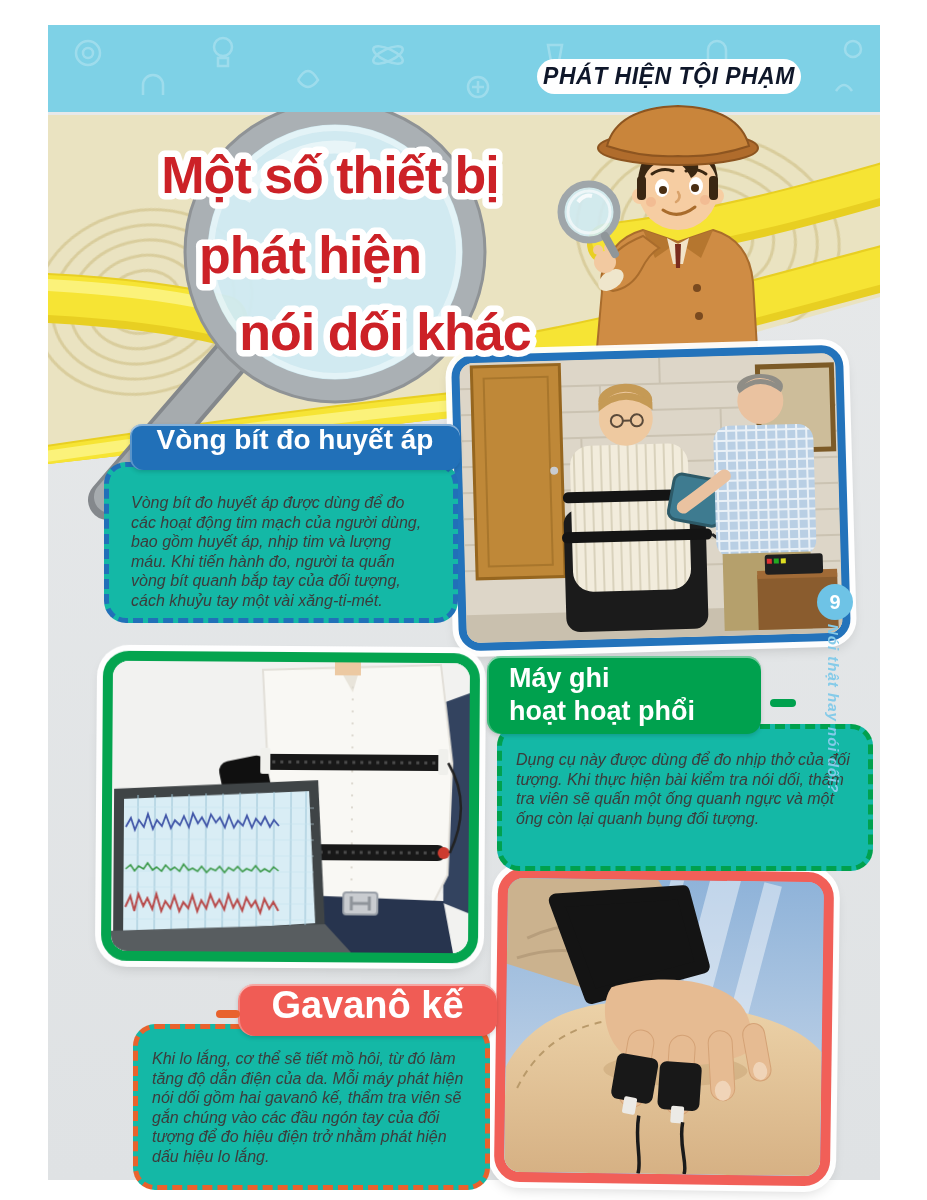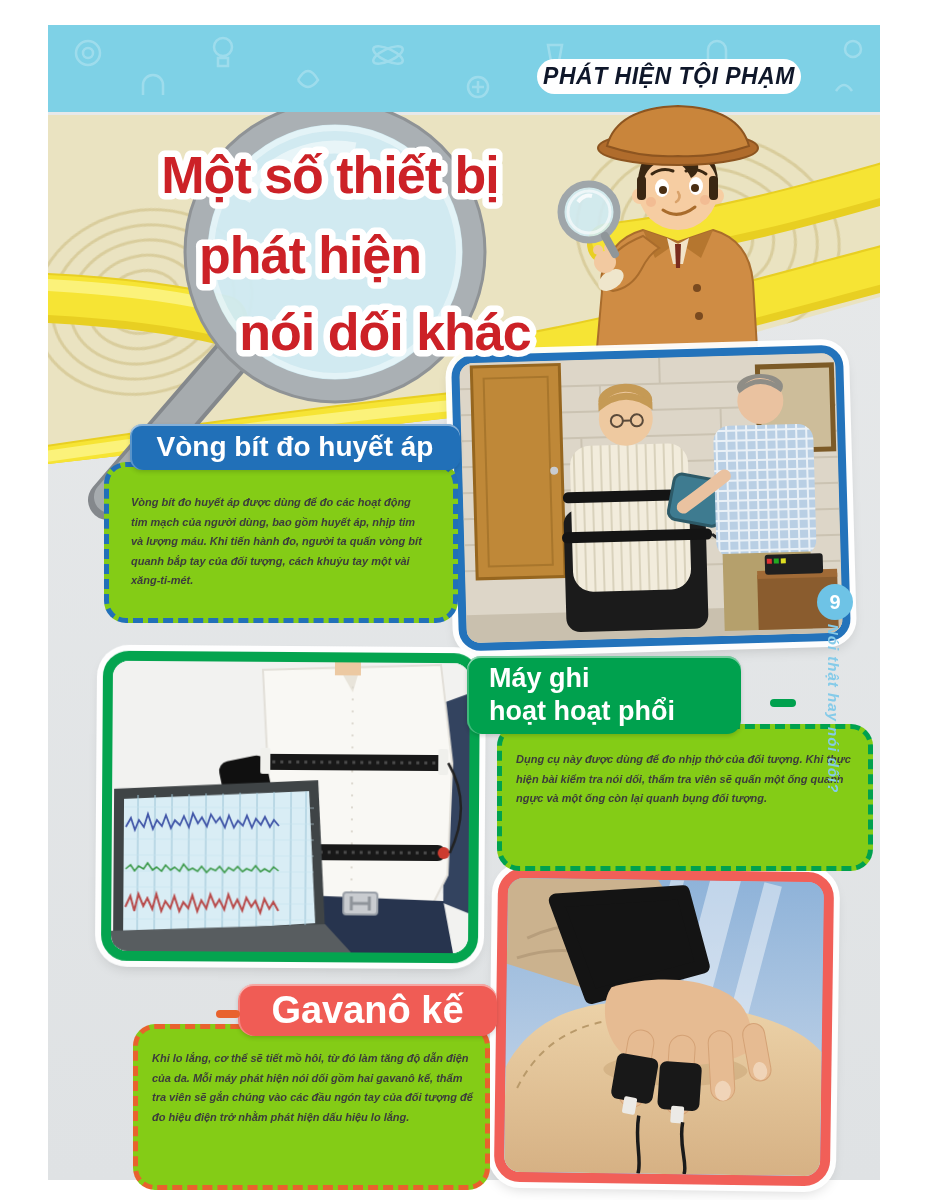--- a/index.html
+++ b/index.html
@@ -23,35 +23,35 @@
   .photo{overflow:hidden;background:#cfc7b8;box-shadow:0 0 0 6px rgba(255,255,255,.95),0 6px 14px rgba(0,0,0,.18);}
   .photo svg{display:block;}
   .photo1{left:455px;top:350px;width:376px;height:280px;border:8px solid #2373bb;border-radius:22px;
           transform:rotate(-1.6deg);z-index:10;}
   .photo2{left:102px;top:652px;width:357px;height:290px;border:10px solid #04a44f;border-radius:26px;
           transform:rotate(.4deg);z-index:10;background:#f4f4f2;}
   .photo3{left:496px;top:870px;width:316px;height:294px;border:10px solid #f15f58;border-radius:26px;
           transform:rotate(.8deg);z-index:10;background:#9db8d8;}
 
   
-  .sec-header{color:#fff;font-weight:bold;z-index:25;display:flex;align-items:center;
+  .sec-header{color:#fff;font-weight:bold;z-index:25;display:flex;
       box-shadow:inset 0 2px 0 rgba(255,255,255,.45),inset 2px 0 0 rgba(255,255,255,.25),0 2px 4px rgba(0,0,0,.15);}
   .h-cuff{left:130px;top:424px;width:330px;height:46px;background:#2170b8;border-radius:12px;
       justify-content:center;font-size:28px;}
-  .h-lung{left:467px;top:656px;width:274px;height:78px;background:#00a14e;border-radius:14px;
+  .h-lung{left:487px;top:656px;width:274px;height:78px;background:#00a14e;border-radius:14px;
       flex-direction:column;align-items:flex-start;justify-content:center;padding-left:22px;box-sizing:border-box;
       font-size:27px;line-height:33px;}
   .h-galvo{left:238px;top:984px;width:259px;height:52px;background:#f05c55;border-radius:16px;
       justify-content:center;font-size:38px;}
 
   .dash-deco{height:8px;border-radius:4px;z-index:26;}
 
   
-  .txt-box{background:#84cc16;border-radius:22px;box-sizing:border-box;z-index:20;
-      font-style:italic;color:#3c3c3c;font-size:11px;line-height:19.5px;font-weight:bold;}
+  .txt-box{background:#14b8a6;border-radius:22px;box-sizing:border-box;z-index:20;
+      font-style:italic;color:#3c3c3c;font-size:16px;line-height:19.5px;}
   .b-cuff{left:104px;top:462px;width:354px;height:161px;border:5px dashed #2170b8;padding:26px 24px 0 22px;}
   .b-lung{left:497px;top:724px;width:376px;height:147px;border:5px dashed #00a14e;padding:21px 14px 0 14px;}
   .b-galvo{left:133px;top:1024px;width:357px;height:166px;border:5px dashed #e8622d;padding:20px 12px 0 14px;}
 
   .page-circle{left:817px;top:584px;width:36px;height:36px;border-radius:50%;background:#6ec3e6;
       display:flex;align-items:center;justify-content:center;color:#fff;font-weight:bold;font-size:20px;z-index:35;}
   .side-caption{left:816px;top:624px;width:26px;height:300px;writing-mode:vertical-rl;
       color:#85cbe9;font-weight:bold;font-style:italic;font-size:15px;letter-spacing:1px;z-index:35;}
 </style>
 </head>

